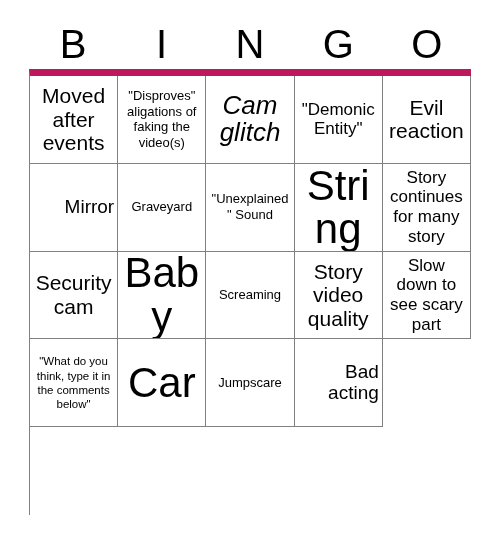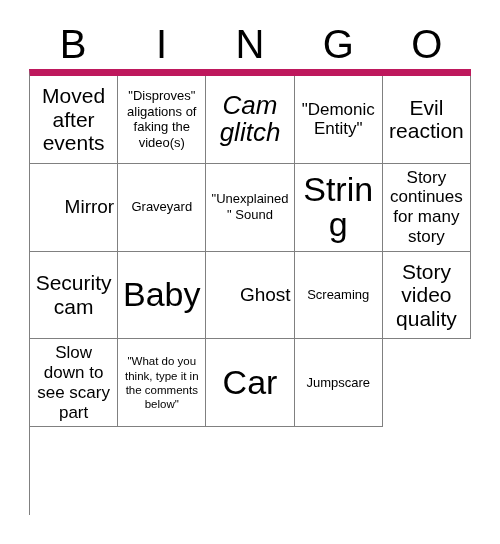--- a/index.html
+++ b/index.html
@@ -73,21 +73,21 @@
   .cell-text {
     color: #000000;
     line-height: 1.14;
     display: block;
     width: 100%;
     white-space: pre-line;
     word-wrap: break-word;
   }
 
   
-  .fs-xxl .cell-text { font-size: 34px; line-height: 1.04; }
+  .fs-xxl .cell-text { font-size: 42px; line-height: 1.04; }
   .fs-xl  .cell-text { font-size: 26px; line-height: 1.06; font-style: italic; }
   .fs-lg  .cell-text { font-size: 19px; line-height: 1.08; text-align: right; }
   .fs-md  .cell-text { font-size: 21px; line-height: 1.12; }
   .fs-sm  .cell-text { font-size: 17px; line-height: 1.16; }
   .fs-xs  .cell-text { font-size: 13px; line-height: 1.22; }
   .fs-xxs .cell-text { font-size: 11.5px; line-height: 1.24; }
 </style>
 </head>
 <body>
 
@@ -134,37 +134,37 @@
     <div class="cell fs-sm">
         <span class="cell-text">Story continues for many story</span>
       </div>
     <div class="cell fs-md">
         <span class="cell-text">Security cam</span>
       </div>
 
     <div class="cell fs-xxl">
         <span class="cell-text">Baby</span>
       </div>
-    <div class="cell fs-lg">
-        <span class="cell-text">Ghost</span>
-      </div>
     <div class="cell fs-xs">
         <span class="cell-text">Screaming</span>
       </div>
     <div class="cell fs-md">
         <span class="cell-text">Story video quality</span>
       </div>
 
     <div class="cell fs-sm">
         <span class="cell-text">Slow down to see scary part</span>
       </div>
     <div class="cell fs-xxs">
         <span class="cell-text">"What do you think, type it in the comments below"</span>
       </div>
     <div class="cell fs-xxl">
         <span class="cell-text">Car</span>
       </div>
     <div class="cell fs-xs">
         <span class="cell-text">Jumpscare</span>
       </div>
+    <div class="cell fs-lg">
+        <span class="cell-text">Bad acting</span>
+      </div>
   </div>
 
 </div>
 
 </body></html>

